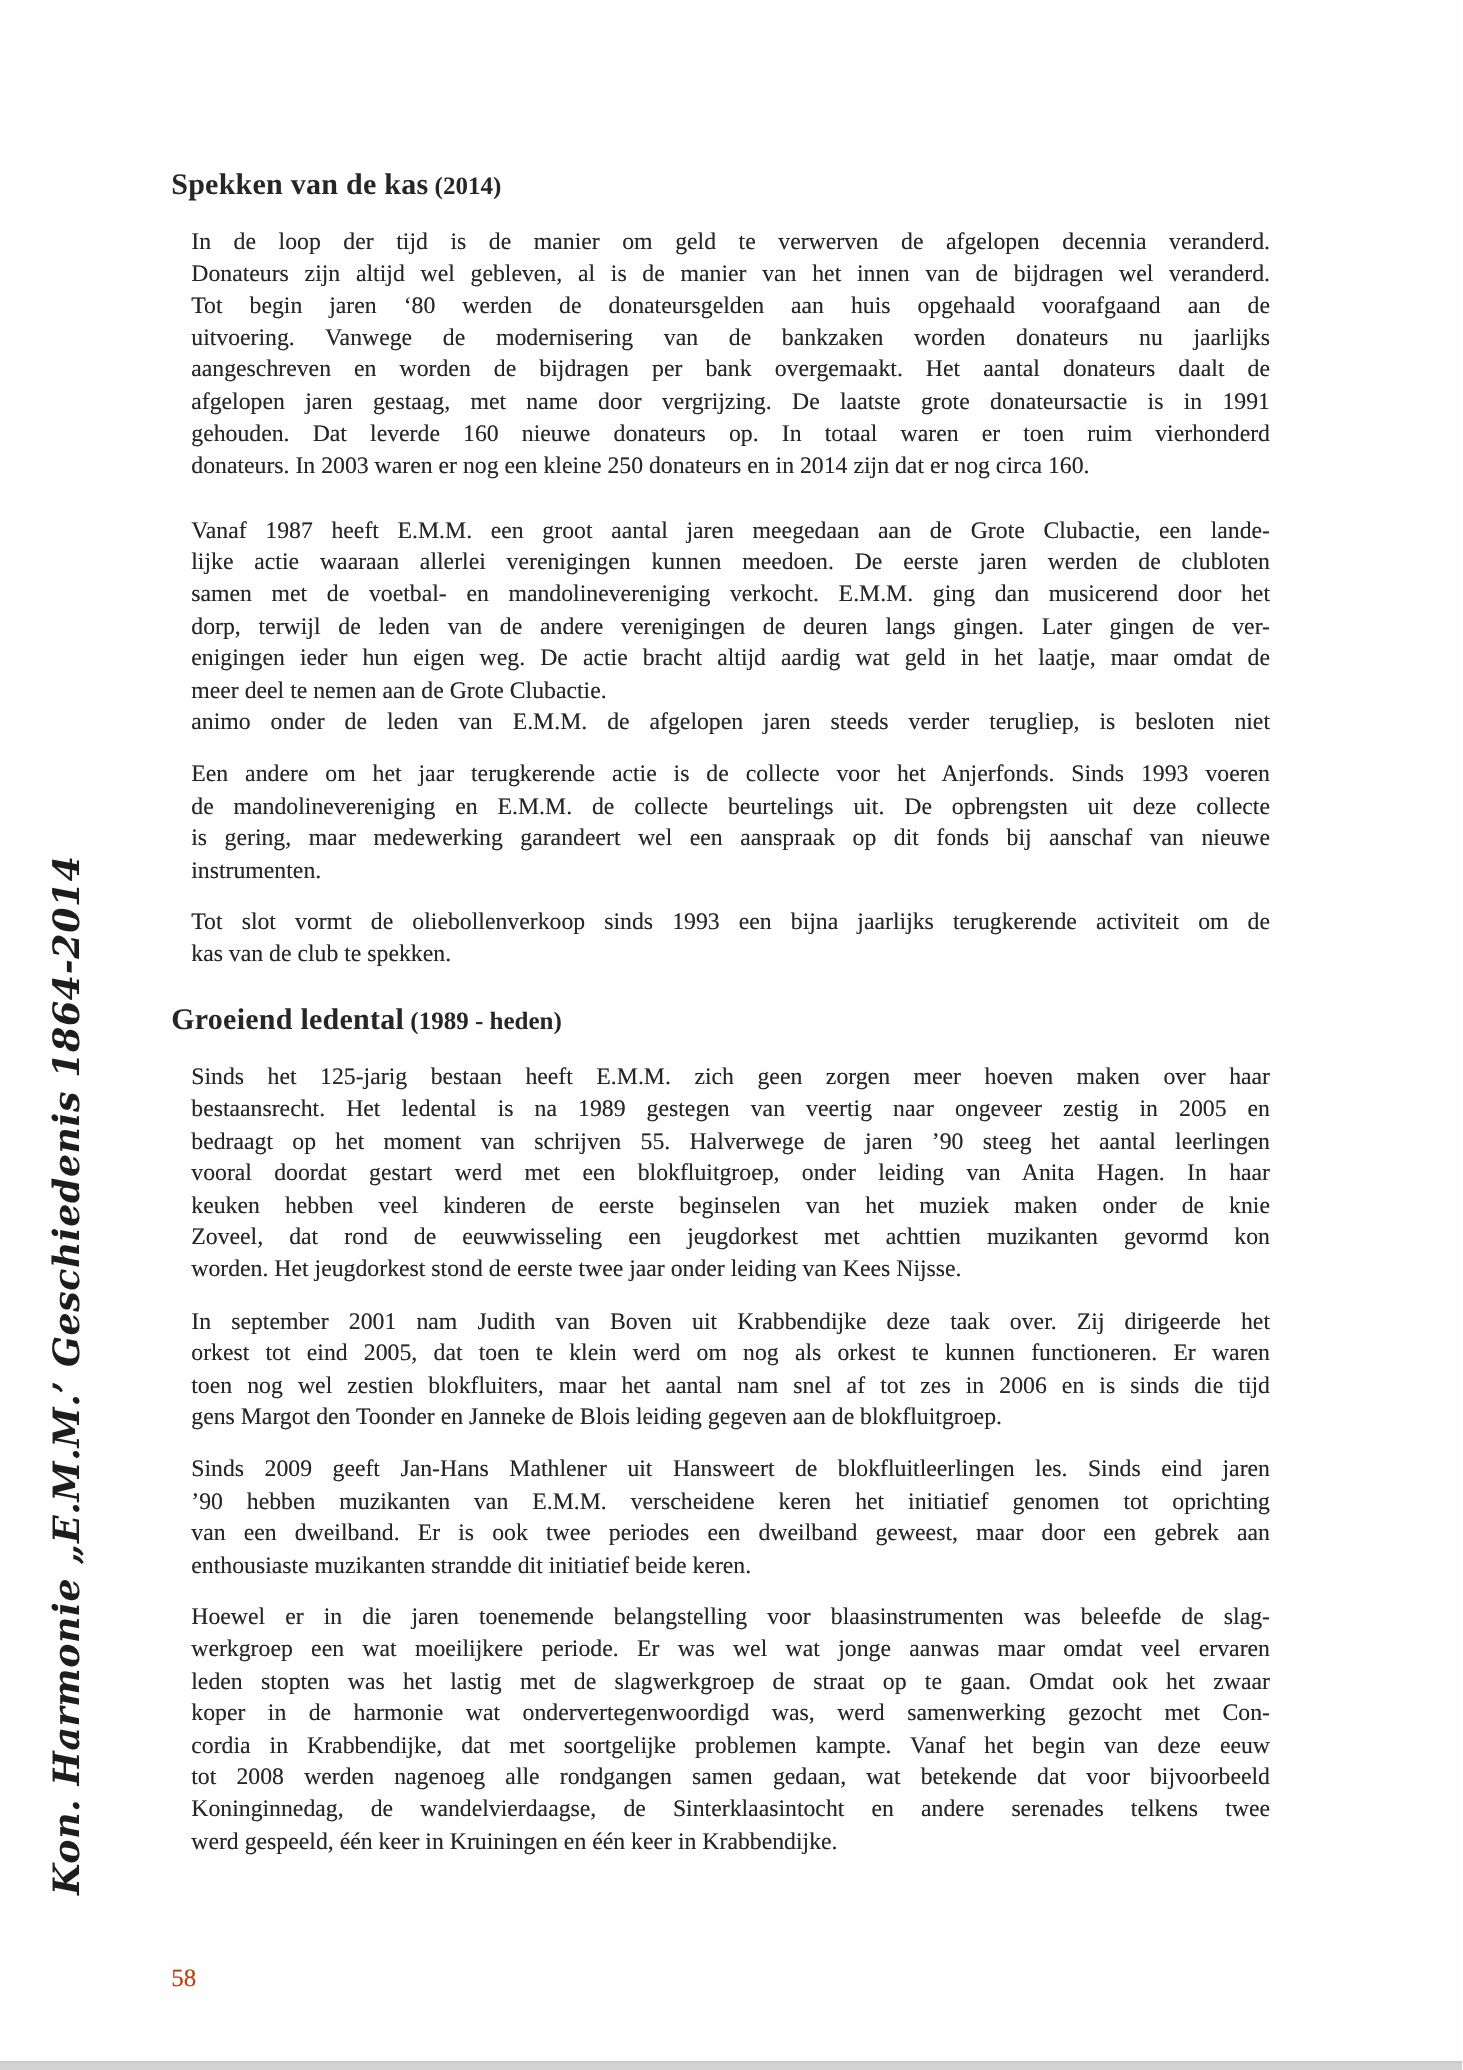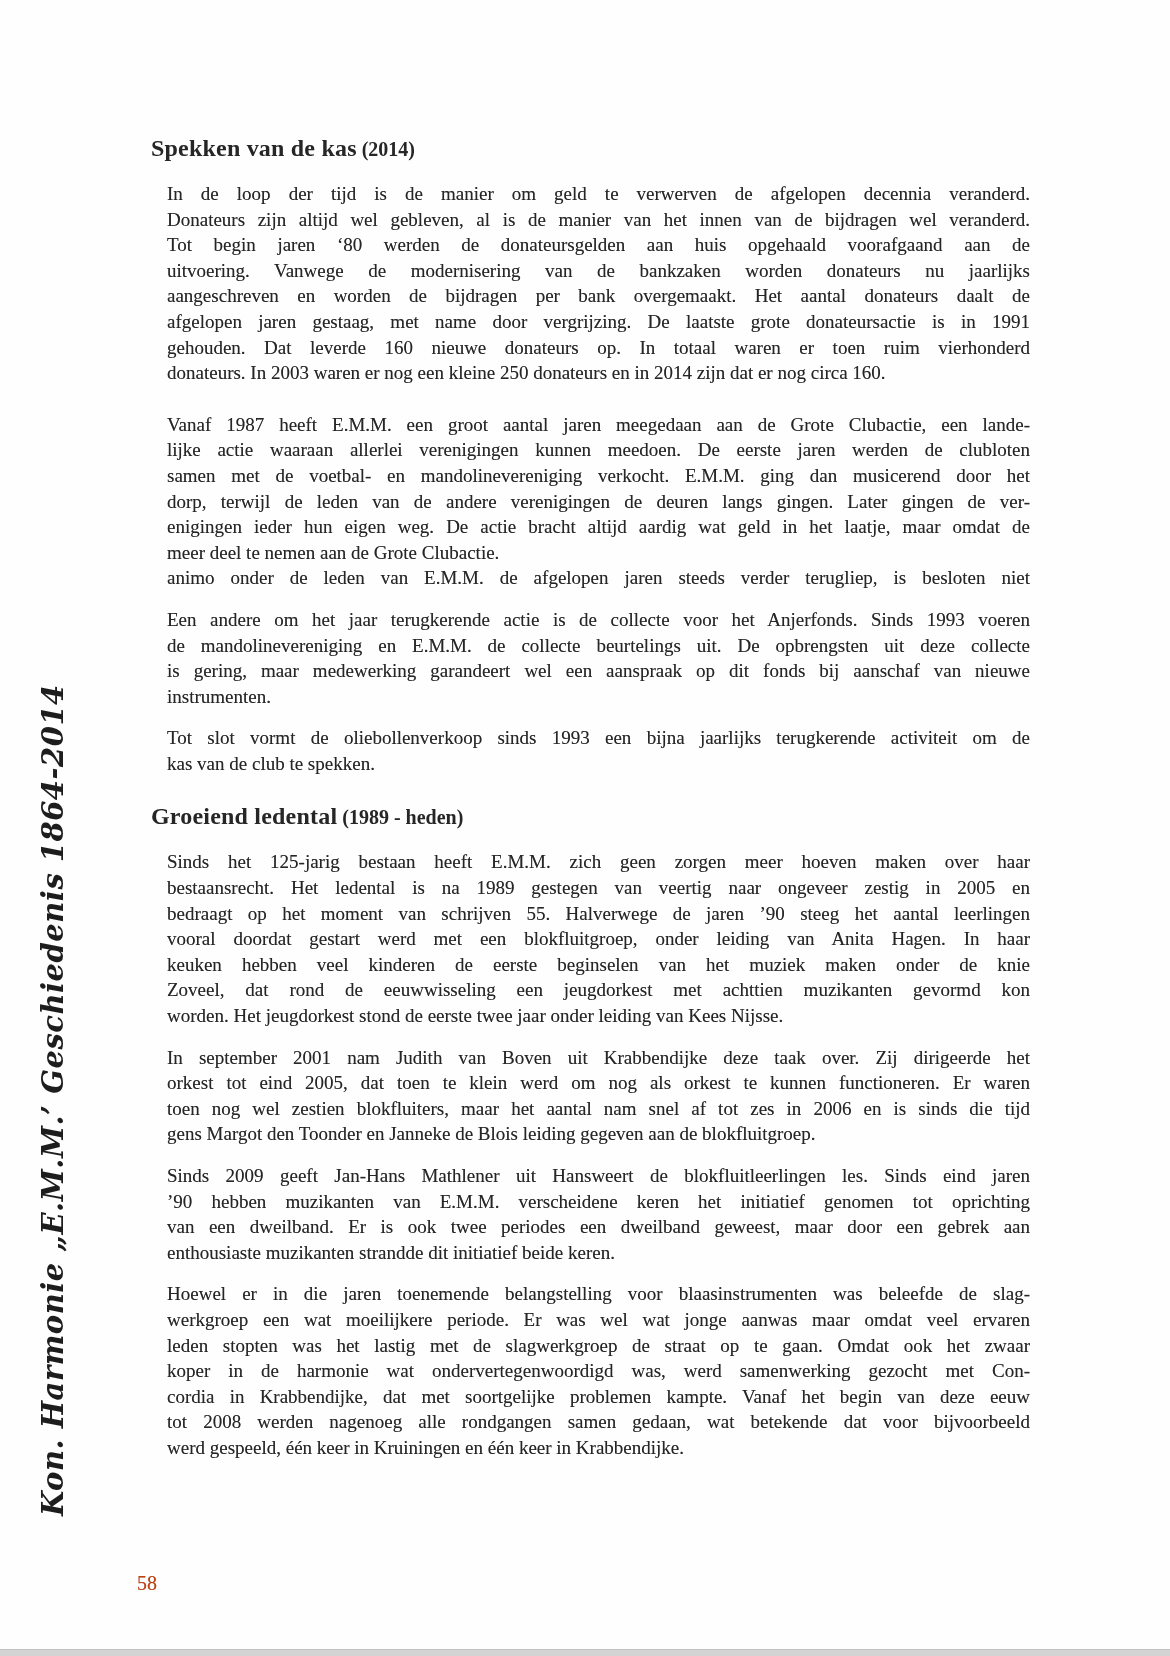--- a/index.html
+++ b/index.html
@@ -11,21 +11,21 @@
     position: relative;
     width: 1170px;
     height: 1656px;
     background: #fefefe;
     overflow: hidden;
     font-family: "Liberation Serif", serif;
     color: #262626;
   }
   .content {
     position: absolute;
-    left: 151px;
+    left: 137px;
     top: 132px;
     width: 895px;
   }
   h1.heading {
     font-size: 24px;
     line-height: 32px;
     font-weight: bold;
     margin: 0 0 4px 0;
     letter-spacing: 0.2px;
   }
@@ -147,20 +147,21 @@
         <span class="line">van een dweilband. Er is ook twee periodes een dweilband geweest, maar door een gebrek aan</span>
         <span class="line last">enthousiaste muzikanten strandde dit initiatief beide keren.</span>
       </p>
       <p class="para">
         <span class="line">Hoewel er in die jaren toenemende belangstelling voor blaasinstrumenten was beleefde de slag-</span>
         <span class="line">werkgroep een wat moeilijkere periode. Er was wel wat jonge aanwas maar omdat veel ervaren</span>
         <span class="line">leden stopten was het lastig met de slagwerkgroep de straat op te gaan. Omdat ook het zwaar</span>
         <span class="line">koper in de harmonie wat ondervertegenwoordigd was, werd samenwerking gezocht met Con-</span>
         <span class="line">cordia in Krabbendijke, dat met soortgelijke problemen kampte. Vanaf het begin van deze eeuw</span>
         <span class="line">tot 2008 werden nagenoeg alle rondgangen samen gedaan, wat betekende dat voor bijvoorbeeld</span>
+        <span class="line">Koninginnedag, de wandelvierdaagse, de Sinterklaasintocht en andere serenades telkens twee</span>
         <span class="line last">werd gespeeld, één keer in Kruiningen en één keer in Krabbendijke.</span>
       </p>
     </main>
 
   <div class="page-number">58</div>
 
   <div class="bottom-bar"></div>
 </div>
 
 </body></html>

